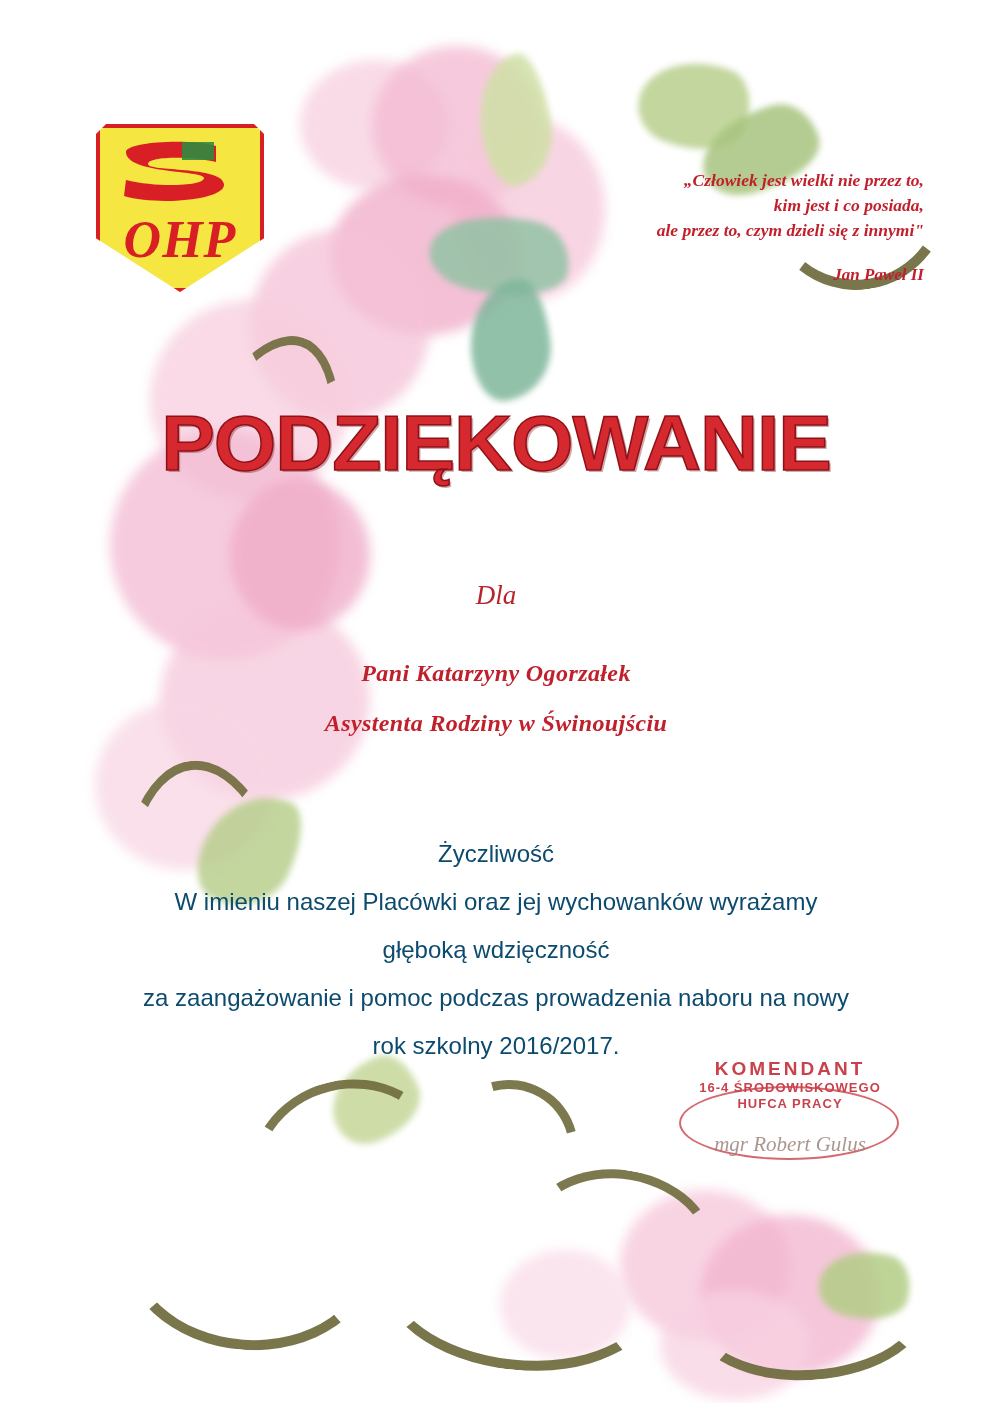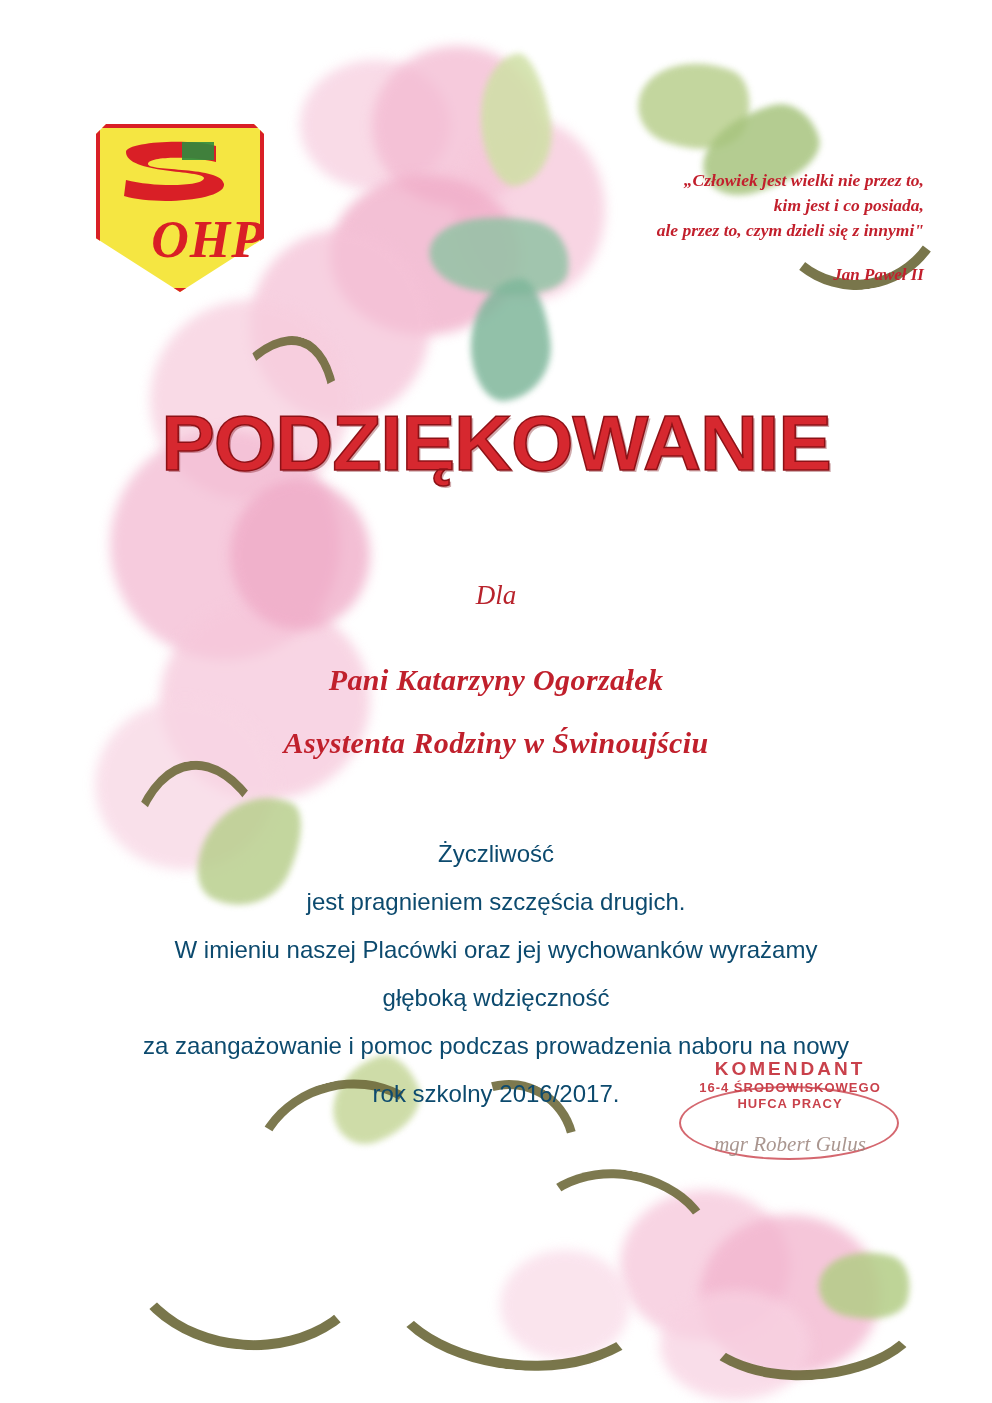--- a/index.html
+++ b/index.html
@@ -71,21 +71,21 @@
     left: 22px;
     top: 16px;
     width: 118px;
     height: 64px;
   }
   .logo-text {
     position: absolute;
     left: 0;
     right: 0;
     top: 86px;
-    text-align: right;
+    text-align: center;
     font-family: "Liberation Serif", serif;
     font-style: italic;
     font-weight: bold;
     font-size: 52px;
     color: #d91f26;
     letter-spacing: 1px;
   }
 
   
   .quote {
@@ -137,21 +137,21 @@
   }
   .recipient {
     position: absolute;
     left: 0;
     right: 0;
     top: 648px;
     text-align: center;
     font-family: "Liberation Serif", serif;
     font-style: italic;
     font-weight: bold;
-    font-size: 30px;
+    font-size: 24px;
     line-height: 2.1;
     color: #c0202c;
     letter-spacing: 0.4px;
   }
 
   
   .body-text {
     position: absolute;
     left: 60px;
     right: 60px;
@@ -275,21 +275,20 @@
   <div class="heading">PODZIĘKOWANIE</div>
 
   <div class="dla">Dla</div>
   <div class="recipient">
     <div>Pani Katarzyny Ogorzałek</div>
     <div>Asystenta Rodziny w Świnoujściu</div>
   </div>
 
   <div class="body-text">
     <span class="line">Życzliwość</span>
-    <span class="line">jest pragnieniem szczęścia drugich.</span>
     <span class="line">W imieniu naszej Placówki oraz jej wychowanków wyrażamy</span>
     <span class="line">głęboką wdzięczność</span>
     <span class="line">za zaangażowanie i pomoc podczas prowadzenia naboru na nowy</span>
     <span class="line">rok szkolny 2016/2017.</span>
   </div>
 
   <div class="stamp">
     <div class="stamp-ellipse"></div>
     <div class="stamp-title">KOMENDANT</div>
     <div class="stamp-sub">16-4 ŚRODOWISKOWEGO</div>

